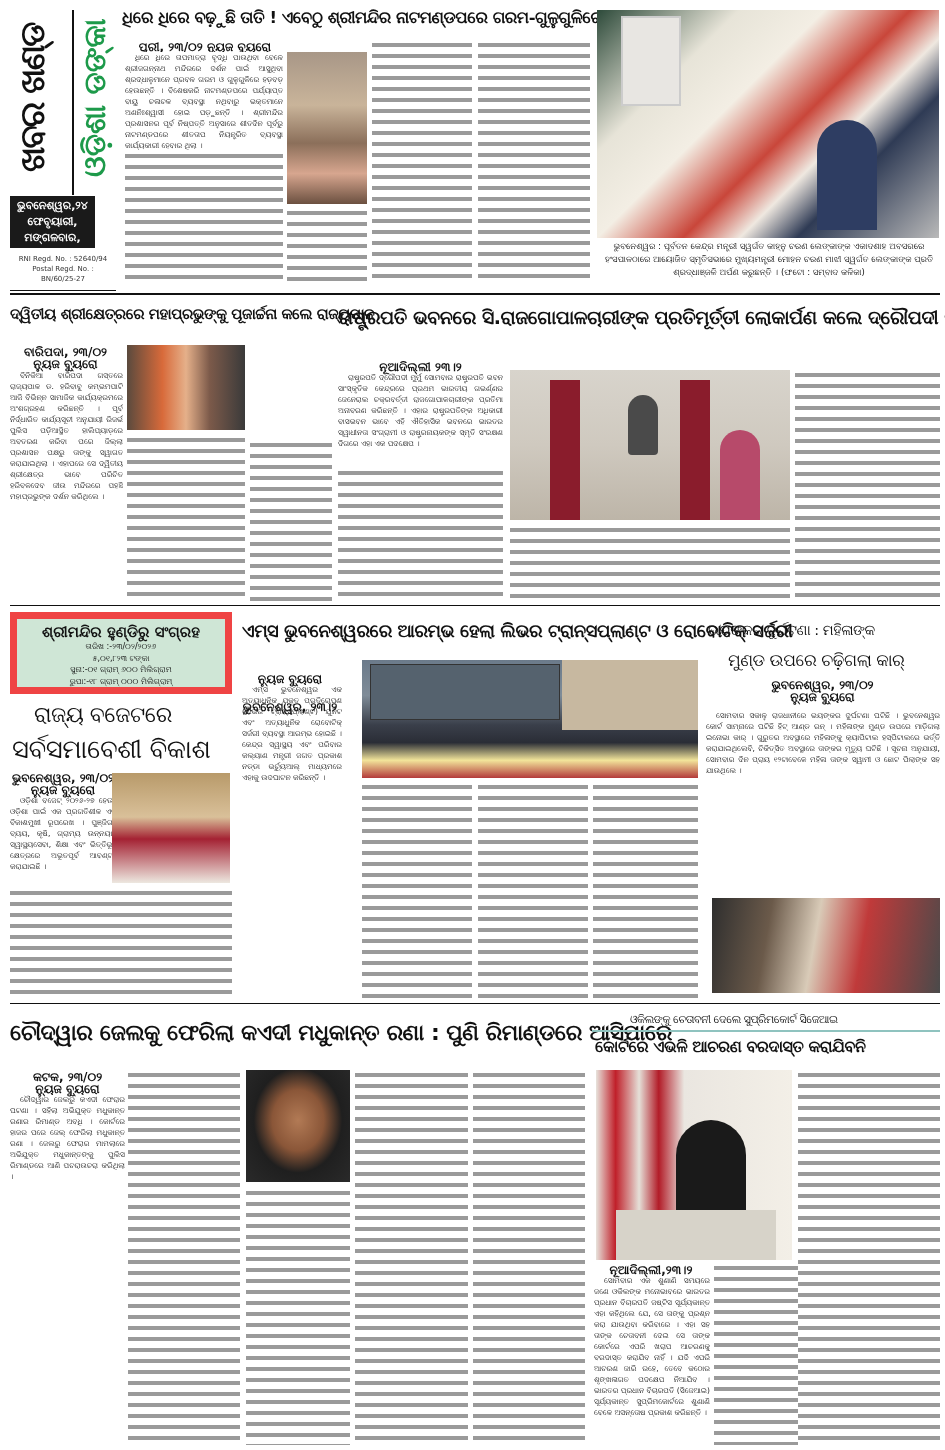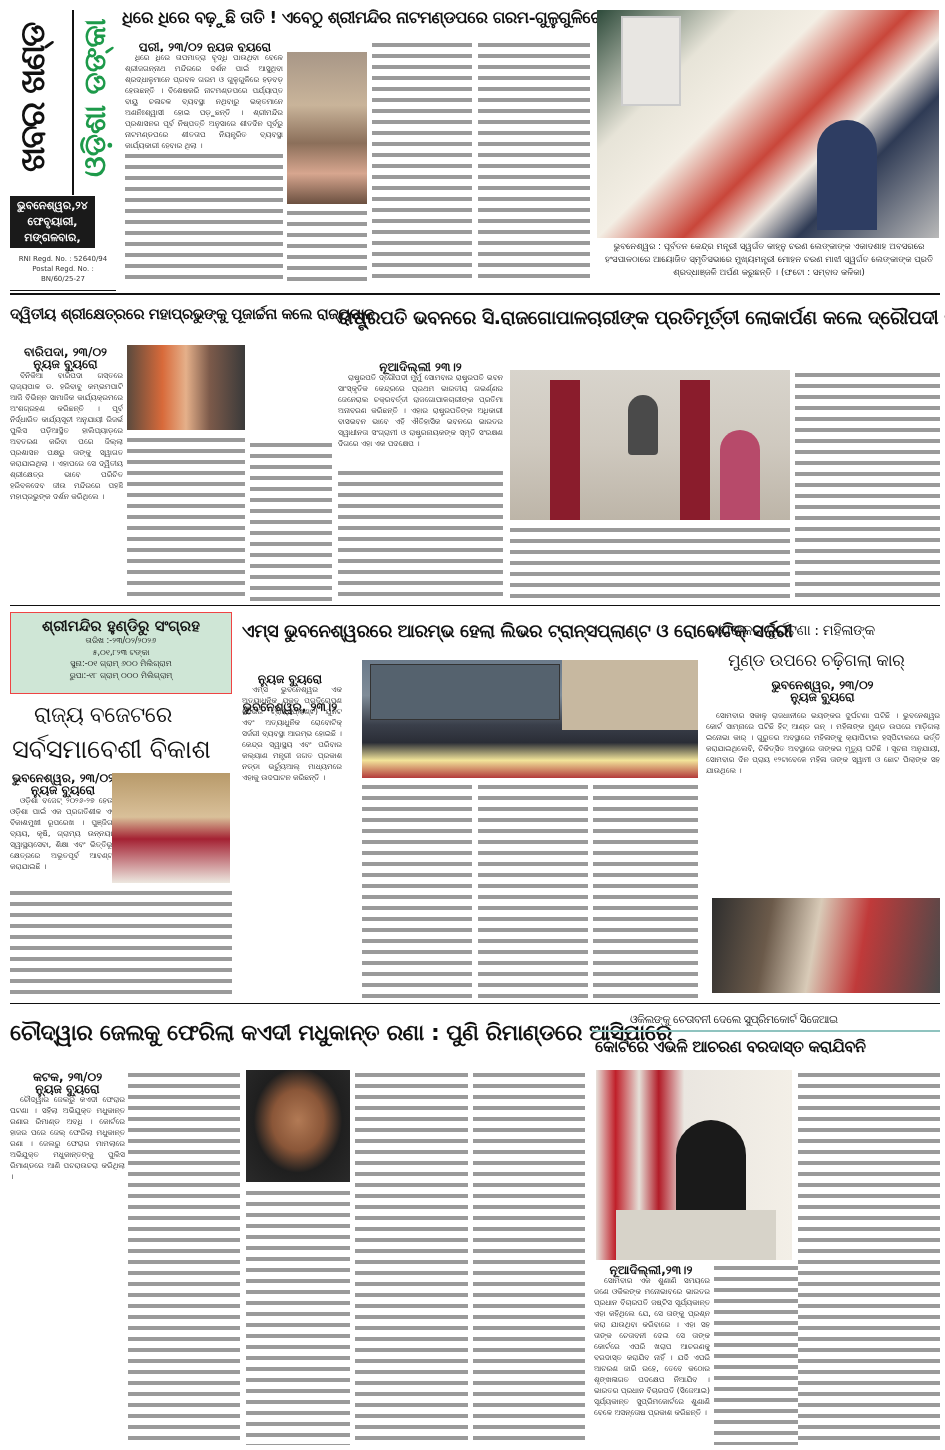--- a/index.html
+++ b/index.html
@@ -10,21 +10,21 @@
   .mast-green { position:absolute; left: 76px; top: 8px; width: 40px; height: 180px; writing-mode: vertical-rl; transform: rotate(180deg); font-weight:bold; font-size: 30px; color:#1d9a4a; display:flex; align-items:center; justify-content:center; }
   .datebox { position:absolute; left: 10px; top: 196px; width: 85px; height: 52px; background:#1a1a1a; color:#fff; font-size: 11px; line-height: 16px; text-align:center; padding-top: 2px; font-weight: bold; }
   .regno { position:absolute; left: 10px; top: 254px; width: 106px; font-size: 7px; color:#333; text-align:center; line-height: 10px; }
   .rule { position:absolute; background:#111; }
   .headline { position:absolute; font-weight:bold; white-space:nowrap; color:#111; letter-spacing: -0.5px; }
   .body-text { position:absolute; font-size: 7.5px; line-height: 11px; color:#222; text-align: justify; overflow:hidden; }
   .body-text p { text-indent: 10px; }
   .dateline { position:absolute; font-size: 12px; font-weight:bold; text-align:center; color:#111; }
   .photo { position:absolute; overflow:hidden; }
   .caption { position:absolute; font-size: 8.5px; line-height: 13px; text-align:center; color:#111; }
-  .hundi { position:absolute; left: 10px; top: 612px; width: 222px; height: 82px; background:#cfe6d6; border: 1px solid #ef4444; text-align:center; }
+  .hundi { position:absolute; left: 10px; top: 612px; width: 222px; height: 82px; background:#cfe6d6; border: 7px solid #ef4444; text-align:center; }
   .hundi .t { font-size: 15px; font-weight:bold; margin-top: 4px; }
   .hundi .l { font-size: 8px; line-height: 11.5px; }
   .filler { background: repeating-linear-gradient(#fff 0px, #fff 3px, #9a9a9a 3px, #9a9a9a 7px, #fff 7px, #fff 11px); }
 </style>
 </head>
 <body>
 
 <div class="masthead-title">
   <div class="mast-black" style="left:0;top:2px;">ଖବର ଖଣ୍ଡ</div>
   <div class="mast-divider" style="left:64px;top:4px;"></div>

